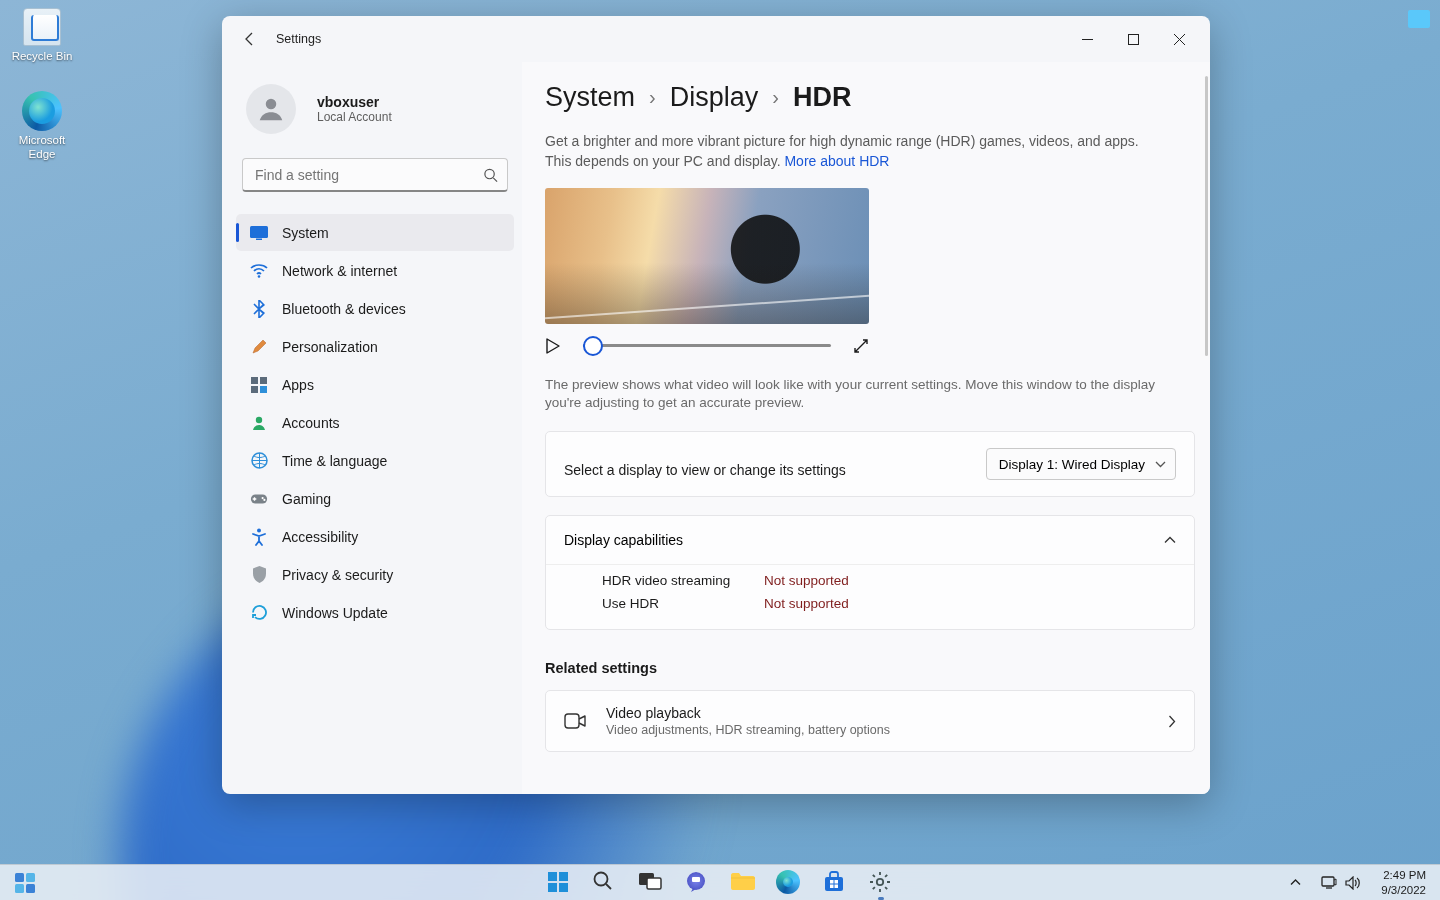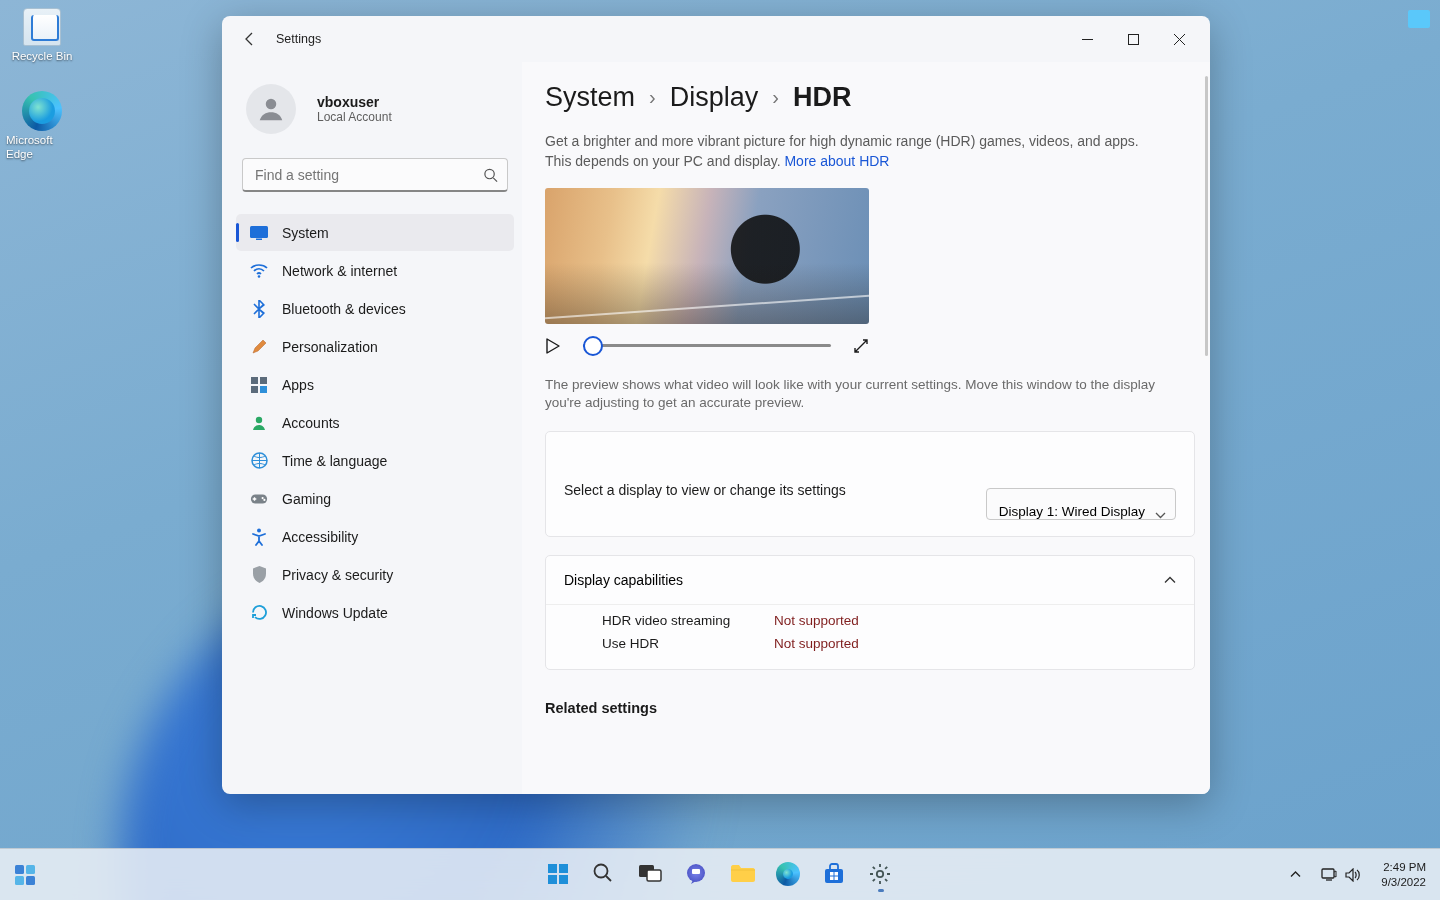--- a/index.html
+++ b/index.html
@@ -5,21 +5,21 @@
 * { margin: 0; padding: 0; box-sizing: border-box; font-family: "Segoe UI", -apple-system, sans-serif; }
 body { width: 1440px; height: 900px; overflow: hidden; background: linear-gradient(160deg, #8db6d6 0%, #7aacd0 40%, #6ba2cc 100%); position: relative; }
 
 
 .bloom { position: absolute; width: 600px; height: 600px; border-radius: 50%; background: radial-gradient(circle at 30% 30%, #3b7dd8 0%, #2e6bc7 40%, transparent 70%); filter: blur(20px); left: 120px; top: 560px; }
 
 
 .desktop-icons { position: absolute; top: 6px; left: 6px; display: flex; flex-direction: column; gap: 26px; }
 .desk-icon { width: 72px; display: flex; flex-direction: column; align-items: center; gap: 2px; cursor: pointer; }
 .desk-icon .glyph { width: 42px; height: 42px; display: flex; align-items: center; justify-content: center; }
-.desk-icon .lbl { color: #fff; font-size: 11.5px; text-align: left; text-shadow: 0 1px 2px rgba(0,0,0,.6); line-height: 1.2; }
+.desk-icon .lbl { color: #fff; font-size: 11.5px; text-align: center; text-shadow: 0 1px 2px rgba(0,0,0,.6); line-height: 1.2; }
 
 
 .bin { width: 38px; height: 38px; background: linear-gradient(#e8f1f7,#d5e4ef); border-radius: 4px 4px 2px 2px; position: relative; border: 1px solid #a8c0d2; }
 .bin::before { content:""; position:absolute; top:6px; left:7px; width:24px; height:24px; border:2.5px solid #2e7cd6; border-radius:3px; border-top:none; background: linear-gradient(#fff,#eaf2f9);}
 
 
 .edge-ico { width:40px; height:40px; border-radius:50%; background: conic-gradient(from 200deg,#0c59a4,#37c2b1,#4cc2ff,#0c59a4); position:relative;}
 .edge-ico::after{content:"";position:absolute;inset:7px;border-radius:50%;background:radial-gradient(circle at 35% 35%,#7fe3d0,#1b9de0 60%);}
 
 
@@ -75,39 +75,39 @@
 .slider-filled{ position:absolute; left:0; top:0; bottom:0; width:4%; background:#1a57d6; border-radius:2px;}
 .slider-thumb{ position:absolute; left:4%; top:50%; width:20px; height:20px; border:2.5px solid #1a57d6; background:#fff; border-radius:50%; transform:translate(-50%,-50%);}
 .fullscreen-btn{ color:#1b1b1b; cursor:pointer;}
 
 .preview-caption{ margin-top:22px; font-size:13.5px; color:#6a6a6a; max-width:620px; line-height:1.4;}
 
 .card{ border:1px solid #e5e5e8; background:#fdfdfe; border-radius:5px; margin-top:18px; max-width:650px;}
 .card-row{ display:flex; align-items:center; padding:16px 18px; gap:16px;}
 .card-row .lbl{ font-size:14px; color:#1b1b1b;margin-top:11px;}
 .card-row .push{ flex:1;}
-.dropdown{ border:1px solid #c9c9c9; background:#fbfbfc; border-radius:4px; height:32px; padding:0 30px 0 12px; font-size:13.5px; display:flex; align-items:flex-end; position:relative; cursor:pointer; min-width:176px;margin-top:40px;}
+.dropdown{ border:1px solid #c9c9c9; background:#fbfbfc; border-radius:4px; height:32px; padding:0 30px 0 12px; font-size:13.5px; display:flex; align-items:center; position:relative; cursor:pointer; min-width:176px;}
 .dropdown .chev{ position:absolute; right:9px; color:#555;}
 
 .card.expand .header{ display:flex; align-items:center; justify-content:space-between; padding:16px 18px; cursor:pointer; font-size:14px;}
 .card.expand .body{ padding:8px 18px 18px 56px; display:flex; flex-direction:column; gap:8px; border-top:1px solid #eee;}
-.cap-row{ display:flex; gap:32px; font-size:13.5px;}
+.cap-row{ display:flex; gap:22px; font-size:13.5px;}
 .cap-row .k{ width:140px; color:#1b1b1b;}
 .cap-row .v{ color:#7f1d1d;}
 
 .section-title{ font-size:14.5px; font-weight:600; color:#1b1b1b; margin-top:30px;}
 
 .link-card{ border:1px solid #e5e5e8; background:#fdfdfe; border-radius:5px; margin-top:14px; max-width:650px; padding:14px 18px; display:flex; align-items:center; gap:18px; cursor:pointer;}
 .link-card .lico{ width:24px; color:#333;}
 .link-card .ttl{ font-size:14px; color:#1b1b1b;}
 .link-card .sub{ font-size:12.5px; color:#6a6a6a; margin-top:2px;}
 .link-card .push{flex:1;}
 
 
-.taskbar{ position:absolute; left:0; right:0; bottom:0; height:52px; background:rgba(235,240,246,.86); backdrop-filter:blur(10px); border-top:1px solid rgba(0,0,0,.12); display:flex; align-items:center; }
+.taskbar{ position:absolute; left:0; right:0; bottom:0; height:36px; background:rgba(235,240,246,.86); backdrop-filter:blur(10px); border-top:1px solid rgba(0,0,0,.12); display:flex; align-items:center; }
 .widgets-btn{ margin-left:10px; width:30px; height:30px; cursor:pointer; display:flex; align-items:center; justify-content:center;}
 .taskbar-center{ position:absolute; left:50%; transform:translateX(-50%); display:flex; gap:6px;}
 .tb-item{ width:40px; height:40px; display:flex; align-items:center; justify-content:center; border-radius:4px; cursor:pointer; position:relative;}
 .tb-item.active::after{content:"";position:absolute;bottom:3px;left:50%;transform:translateX(-50%);width:6px;height:3px;background:#4a7bbd;border-radius:2px;}
 .tb-item .tico{ width:26px; height:26px;}
 
 .systemtray{ position:absolute; right:8px; display:flex; align-items:center; gap:8px; }
 .traybtn{ padding:4px 6px; border-radius:4px; cursor:pointer; display:flex; align-items:center; gap:8px; color:#1b1b1b;}
 .clock{ text-align:right; font-size:11.5px; line-height:1.25; color:#1b1b1b; padding:2px 6px; cursor:pointer;}
 
@@ -357,20 +357,38 @@
           </div>
           <div class="cap-row">
             <span class="k">Use HDR</span>
             <span class="v">Not supported</span>
           </div>
         </div>
       </div>
 
       <div class="section-title">Related settings</div>
 
+      <div class="link-card">
+        <span class="lico">
+          <svg width="22" height="16" viewBox="0 0 22 16">
+              <rect x="1" y="1" width="14" height="14" rx="3" fill="none" stroke="#333" stroke-width="1.4"></rect>
+              <path d="M15 6l6-3v10l-6-3" fill="none" stroke="#333" stroke-width="1.4" stroke-linejoin="round"></path>
+            </svg>
+        </span>
+        <div>
+          <div class="ttl">Video playback</div>
+          <div class="sub">Video adjustments, HDR streaming, battery options</div>
+        </div>
+        <span class="push"></span>
+        <span>
+            <svg width="8" height="13" viewBox="0 0 8 13">
+              <path d="M1.5 1l5 5.5-5 5.5" fill="none" stroke="#333" stroke-width="1.3"></path>
+            </svg>
+          </span>
+      </div>
 
     </div>
   </div>
 </div>
 
 <div class="taskbar">
   <div class="widgets-btn">
     <svg width="22" height="22" viewBox="0 0 22 22">
         <rect x="1" y="1" width="9" height="9" rx="1.5" fill="#3b82d6"></rect>
         <rect x="12" y="1" width="9" height="9" rx="1.5" fill="#55b5e8"></rect>

